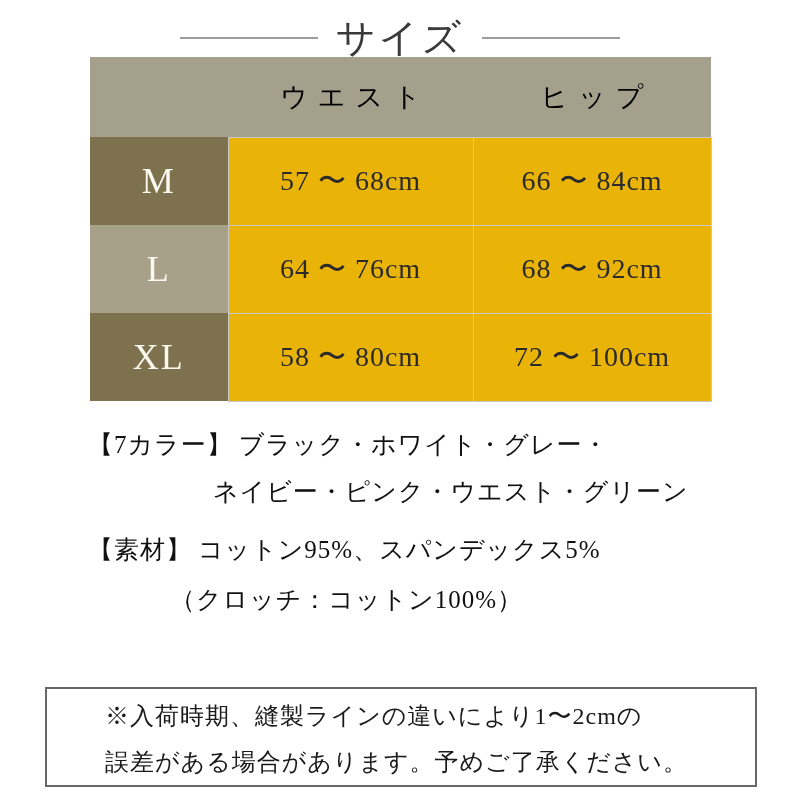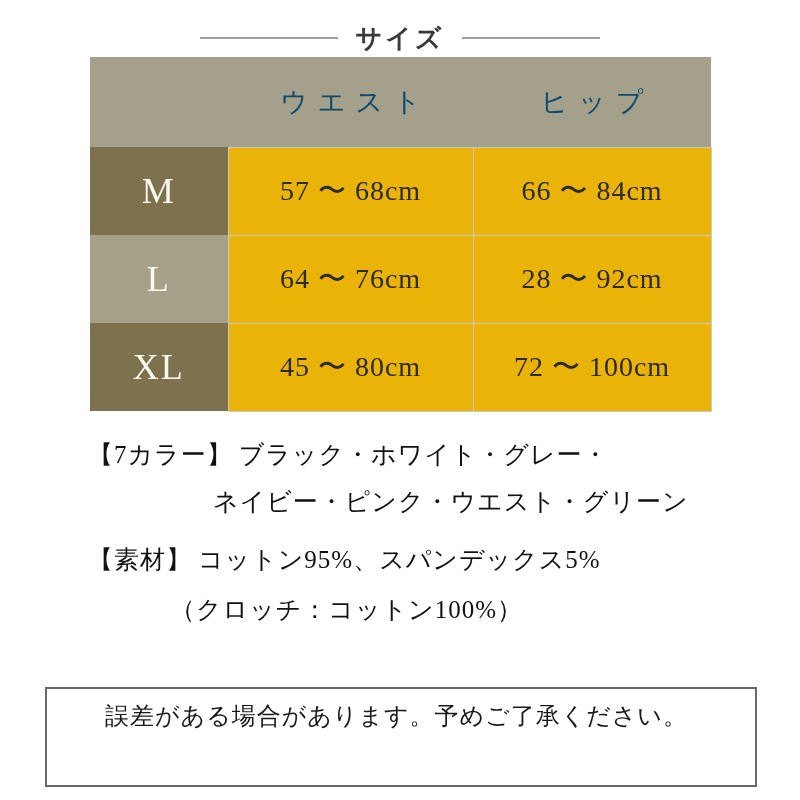--- a/index.html
+++ b/index.html
@@ -2,29 +2,29 @@
 <html><head>
 <meta charset="utf-8">
 <style>
   * { margin:0; padding:0; box-sizing:border-box; }
   html,body { width:800px; height:800px; background:#ffffff; overflow:hidden; }
   body { font-family:"Liberation Serif","DejaVu Serif",serif; color:#1f1f1f; }
 
   
   .title-row { display:flex; align-items:center; justify-content:center; gap:18px; margin-top:20px; height:36px; }
   .title-line { width:138px; height:2px; background:#9e9e9e; }
-  .title-text { font-family:"Liberation Sans","DejaVu Sans",sans-serif; font-size:26px; font-weight:700; color:#3a3a3a; letter-spacing:3px; }
+  .title-text { font-family:"Liberation Sans","DejaVu Sans",sans-serif; font-size:39px; font-weight:400; color:#3a3a3a; letter-spacing:3px; }
 
   
   table.size-table { border-collapse:collapse; margin:1px 0 0 90px; table-layout:fixed; }
   .size-table col.c-label { width:138px; }
   .size-table col.c-waist { width:245px; }
   .size-table col.c-hip   { width:238px; }
   .size-table th, .size-table td { text-align:center; vertical-align:middle; font-weight:normal; }
-  .size-table thead th { height:90px; background:#a5a08b; color:#0c4a6e; font-size:27px; letter-spacing:10px; text-indent:10px; }
+  .size-table thead th { height:80px; background:#a5a08b; color:#000000; font-size:27px; letter-spacing:10px; text-indent:10px; }
   .size-table tbody tr { height:88px; }
   .cell-label { color:#fbf9ef; font-size:36px; letter-spacing:2px; }
   .tone-dark  { background:#7d714e; }
   .tone-light { background:#a8a189; }
   .cell-data { background:#eab308; border:1px solid #c9c9c9; color:#2b2b2b; font-size:28px; letter-spacing:1px; }
 
   
   .details { margin:26px 0 0 88px; font-size:25px; color:#111111; letter-spacing:1px; }
   .d-line { line-height:34px; white-space:nowrap; }
   .d-size     { margin-top:0; }
@@ -63,25 +63,25 @@
   </thead>
   <tbody>
     <tr>
       <td class="cell-label tone-dark">M</td>
       <td class="cell-data">57 〜 68cm</td>
       <td class="cell-data">66 〜 84cm</td>
     </tr>
     <tr>
       <td class="cell-label tone-light">L</td>
       <td class="cell-data">64 〜 76cm</td>
-      <td class="cell-data">28 〜 92cm</td>
+      <td class="cell-data">68 〜 92cm</td>
     </tr>
     <tr>
       <td class="cell-label tone-dark">XL</td>
-      <td class="cell-data">45 〜 80cm</td>
+      <td class="cell-data">58 〜 80cm</td>
       <td class="cell-data">72 〜 100cm</td>
     </tr>
   </tbody>
 </table>
 
 <div class="details">
   <div class="d-line d-color1">
     <span class="d-label">【7カラー】</span><span>ブラック・ホワイト・グレー・</span>
   </div>
   <div class="d-line d-color2">
@@ -89,14 +89,15 @@
   </div>
   <div class="d-line d-material1">
     <span class="d-label">【素材】</span><span>コットン95%、スパンデックス5%</span>
   </div>
   <div class="d-line d-material2">
     <span>（クロッチ：コットン100%）</span>
   </div>
 </div>
 
 <div class="note-box">
+  <div class="note-line">※入荷時期、縫製ラインの違いにより1〜2cmの</div>
   <div class="note-line">誤差がある場合があります。予めご了承ください。</div>
 </div>
 
 </body></html>

